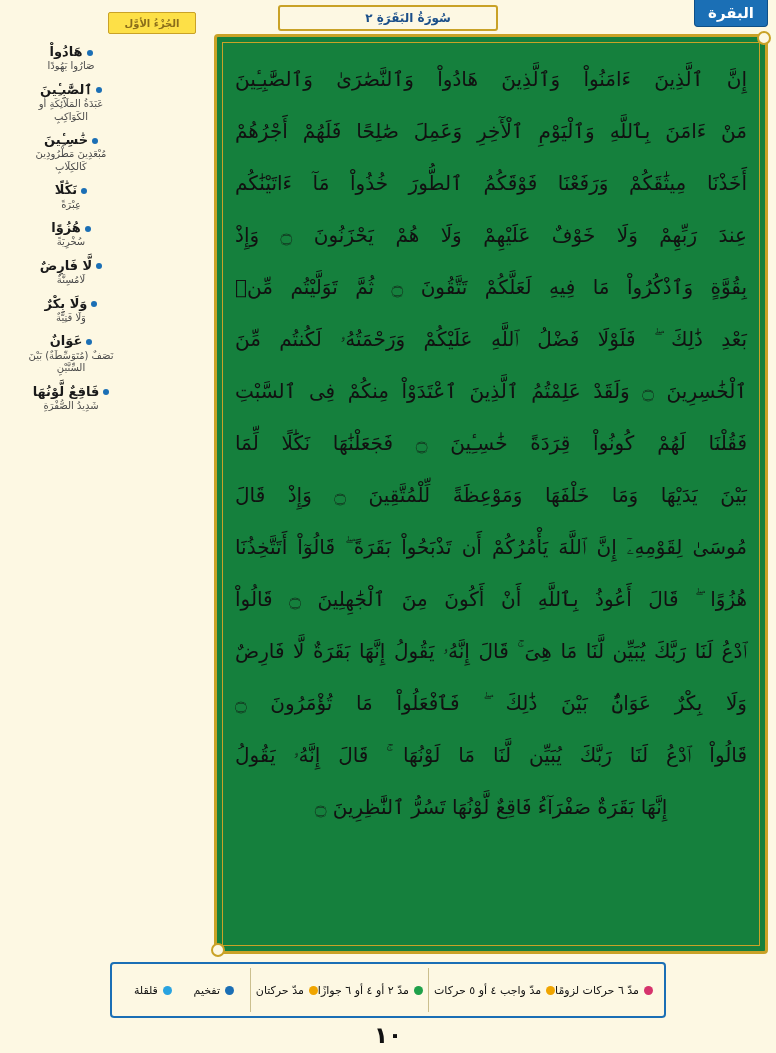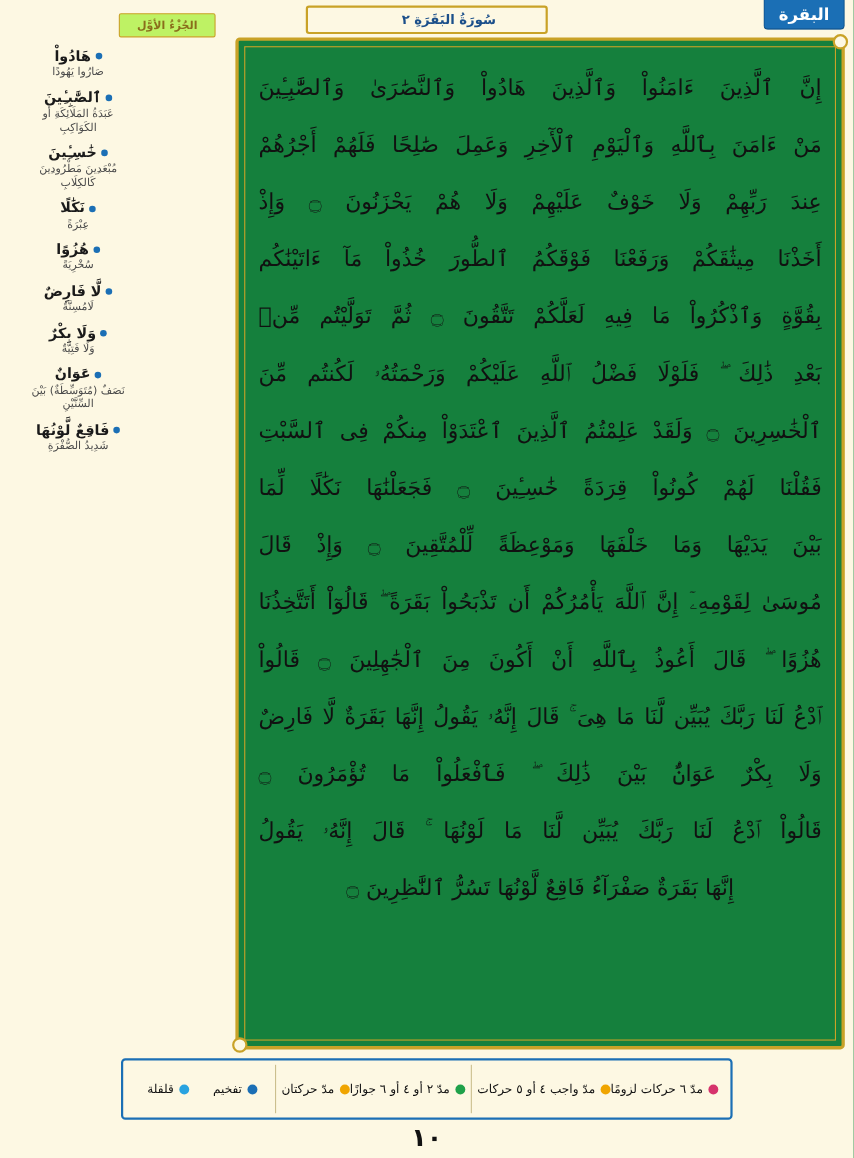--- a/index.html
+++ b/index.html
@@ -32,21 +32,21 @@
     width:176px;height:22px;
     background:#fdf8e3;
     border:2px solid #c9a227;
     border-radius:3px;
     display:flex;align-items:center;justify-content:center;
     color:#1b4f8a;font-size:12px;font-weight:bold;padding-left:40px;
   }
   .juz-box{
     position:absolute;top:12px;left:108px;
     width:86px;height:20px;
-    background:#bef264;
+    background:#fde047;
     border:1px solid #c9a227;
     border-radius:2px;
     display:flex;align-items:center;justify-content:center;
     color:#8a6d1b;font-size:10px;font-weight:bold;
   }
 
   
   .side-notes{
     position:absolute;top:44px;left:23px;
     width:96px;
@@ -192,22 +192,22 @@
     <div class="note">
       <span class="head">فَاقِعٌ لَّوْنُهَا</span>
       <span class="sub">شَدِيدُ الصُّفْرَةِ</span>
     </div>
   </div>
 
   <div class="frame">
     <div class="frame-inner">
       <div class="ayah-line">إِنَّ ٱلَّذِينَ ءَامَنُواْ وَٱلَّذِينَ هَادُواْ وَٱلنَّصَٰرَىٰ وَٱلصَّٰبِـِٔينَ</div>
       <div class="ayah-line">مَنْ ءَامَنَ بِٱللَّهِ وَٱلْيَوْمِ ٱلْأٓخِرِ وَعَمِلَ صَٰلِحًا فَلَهُمْ أَجْرُهُمْ</div>
+      <div class="ayah-line">أَخَذْنَا مِيثَٰقَكُمْ وَرَفَعْنَا فَوْقَكُمُ ٱلطُّورَ خُذُواْ مَآ ءَاتَيْنَٰكُم</div>
       <div class="ayah-line">عِندَ رَبِّهِمْ وَلَا خَوْفٌ عَلَيْهِمْ وَلَا هُمْ يَحْزَنُونَ ۝ وَإِذْ</div>
-      <div class="ayah-line">أَخَذْنَا مِيثَٰقَكُمْ وَرَفَعْنَا فَوْقَكُمُ ٱلطُّورَ خُذُواْ مَآ ءَاتَيْنَٰكُم</div>
       <div class="ayah-line">بِقُوَّةٍ وَٱذْكُرُواْ مَا فِيهِ لَعَلَّكُمْ تَتَّقُونَ ۝ ثُمَّ تَوَلَّيْتُم مِّنۢ</div>
       <div class="ayah-line">بَعْدِ ذَٰلِكَ ۖ فَلَوْلَا فَضْلُ ٱللَّهِ عَلَيْكُمْ وَرَحْمَتُهُۥ لَكُنتُم مِّنَ</div>
       <div class="ayah-line">ٱلْخَٰسِرِينَ ۝ وَلَقَدْ عَلِمْتُمُ ٱلَّذِينَ ٱعْتَدَوْاْ مِنكُمْ فِى ٱلسَّبْتِ</div>
       <div class="ayah-line">فَقُلْنَا لَهُمْ كُونُواْ قِرَدَةً خَٰسِـِٔينَ ۝ فَجَعَلْنَٰهَا نَكَٰلًا لِّمَا</div>
       <div class="ayah-line">بَيْنَ يَدَيْهَا وَمَا خَلْفَهَا وَمَوْعِظَةً لِّلْمُتَّقِينَ ۝ وَإِذْ قَالَ</div>
       <div class="ayah-line">مُوسَىٰ لِقَوْمِهِۦٓ إِنَّ ٱللَّهَ يَأْمُرُكُمْ أَن تَذْبَحُواْ بَقَرَةً ۖ قَالُوٓاْ أَتَتَّخِذُنَا</div>
       <div class="ayah-line">هُزُوًا ۖ قَالَ أَعُوذُ بِٱللَّهِ أَنْ أَكُونَ مِنَ ٱلْجَٰهِلِينَ ۝ قَالُواْ</div>
       <div class="ayah-line">ٱدْعُ لَنَا رَبَّكَ يُبَيِّن لَّنَا مَا هِىَ ۚ قَالَ إِنَّهُۥ يَقُولُ إِنَّهَا بَقَرَةٌ لَّا فَارِضٌ</div>
       <div class="ayah-line">وَلَا بِكْرٌ عَوَانٌۢ بَيْنَ ذَٰلِكَ ۖ فَٱفْعَلُواْ مَا تُؤْمَرُونَ ۝</div>
       <div class="ayah-line">قَالُواْ ٱدْعُ لَنَا رَبَّكَ يُبَيِّن لَّنَا مَا لَوْنُهَا ۚ قَالَ إِنَّهُۥ يَقُولُ</div>

